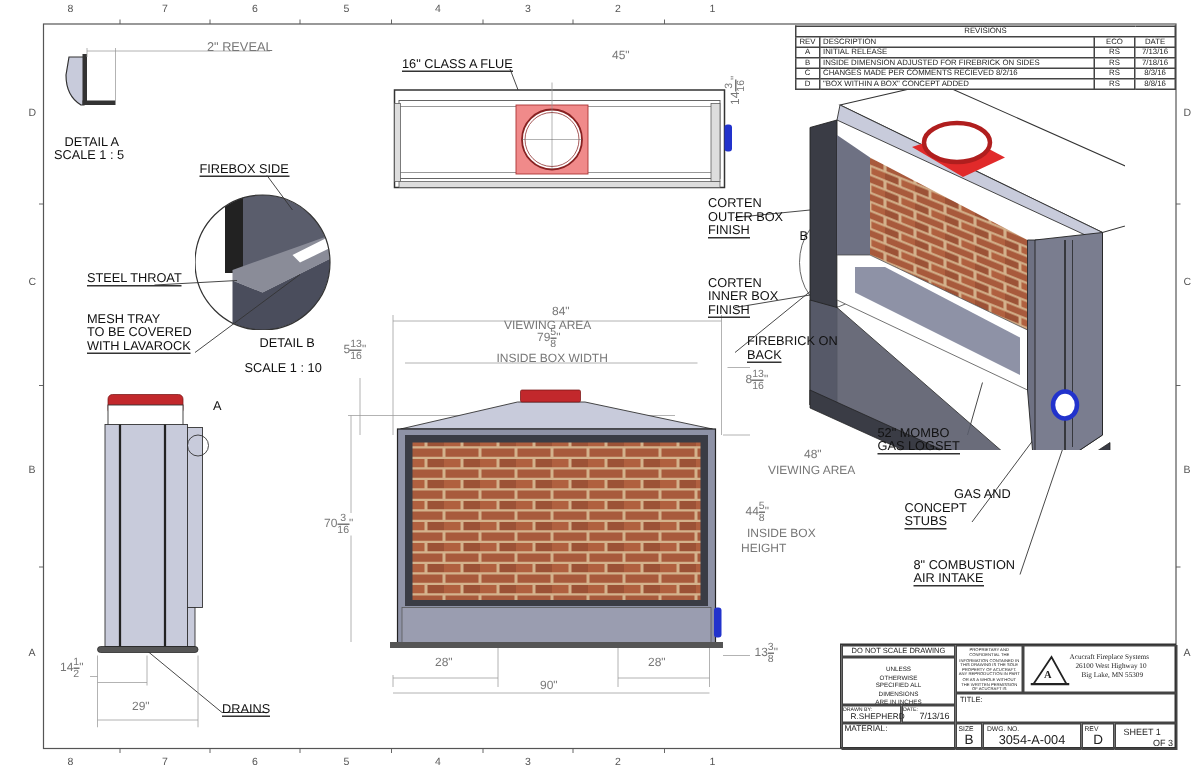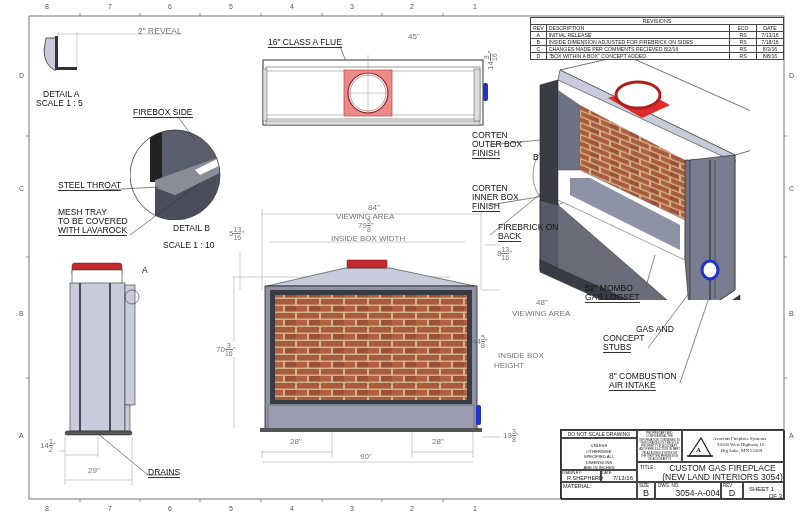--- a/index.html
+++ b/index.html
@@ -254,21 +254,21 @@
   <span>5</span><span class="frac"><span>13</span><span>16</span></span>"
 </span>
 <span class="dim" style="left:216px;top:342px;background:#fff">
   <span>70</span><span class="frac"><span>3</span><span>16</span></span>"
 </span>
 <span class="dim" style="left:497px;top:246px">
   <span>8</span><span class="frac"><span>13</span><span>16</span></span>"
 </span>
 <span class="dim" style="left:536px;top:298px">48"</span>
 <span class="dim" style="left:512px;top:309px">VIEWING AREA</span>
-<span class="dim" style="left:472px;top:334px">
+<span class="dim" style="left:497px;top:334px">
   <span>44</span><span class="frac"><span>5</span><span>8</span></span>"
 </span>
 <span class="dim" style="left:498px;top:351px">INSIDE BOX</span>
 <span class="dim" style="left:494px;top:361px">HEIGHT</span>
 <span class="dim" style="left:503px;top:428px">
   <span>13</span><span class="frac"><span>3</span><span>8</span></span>"
 </span>
 <span class="dim" style="left:290px;top:437px">28"</span>
 <span class="dim" style="left:432px;top:437px">28"</span>
 <span class="dim" style="left:360px;top:452px">90"</span>
@@ -378,32 +378,28 @@
       <line x1="0" y1="20" x2="26" y2="20" stroke="#222" stroke-width="1.5"></line>
     </svg>
     <div class="abs" style="left:30px;top:5px;font-size:4.8px;font-family:'Liberation Serif',serif;line-height:6px">
       <div>Acucraft Fireplace Systems</div>
       <div style="padding-left:4px">26100 West Highway 10</div>
       <div style="padding-left:8px">Big Lake, MN 55309</div>
     </div>
   </div>
   <div class="c" style="left:76px;top:32px;width:148px;height:20px">
     <span class="abs" style="left:2px;top:1px;font-size:5px">TITLE:</span>
-    <div class="abs" style="left:22px;top:1px;width:125px;text-align:center;font-size:8.5px;line-height:9px;font-weight:500">
-      <div>CUSTOM GAS FIREPLACE</div>
-      <div>(NEW LAND INTERIORS 3054)</div>
-    </div>
   </div>
   <div class="c" style="left:76px;top:52px;width:18px;height:18px">
     <div style="font-size:4.5px;padding-left:1px">SIZE</div>
     <div style="font-size:9px;text-align:center">B</div>
   </div>
   <div class="c" style="left:94px;top:52px;width:66px;height:18px">
     <div style="font-size:4.5px;padding-left:2px">DWG. NO.</div>
-    <div style="font-size:8.5px;text-align:right">3054-A-004</div>
+    <div style="font-size:8.5px;text-align:center">3054-A-004</div>
   </div>
   <div class="c" style="left:160px;top:52px;width:22px;height:18px">
     <div style="font-size:4.5px;padding-left:1px">REV</div>
     <div style="font-size:9px;text-align:center">D</div>
   </div>
   <div class="c" style="left:182px;top:52px;width:42px;height:18px;font-size:6px;line-height:6.5px;padding:3px 2px 0 5px">
     <div>SHEET 1</div>
     <div style="text-align:right">OF 3</div>
   </div>
 </div>

